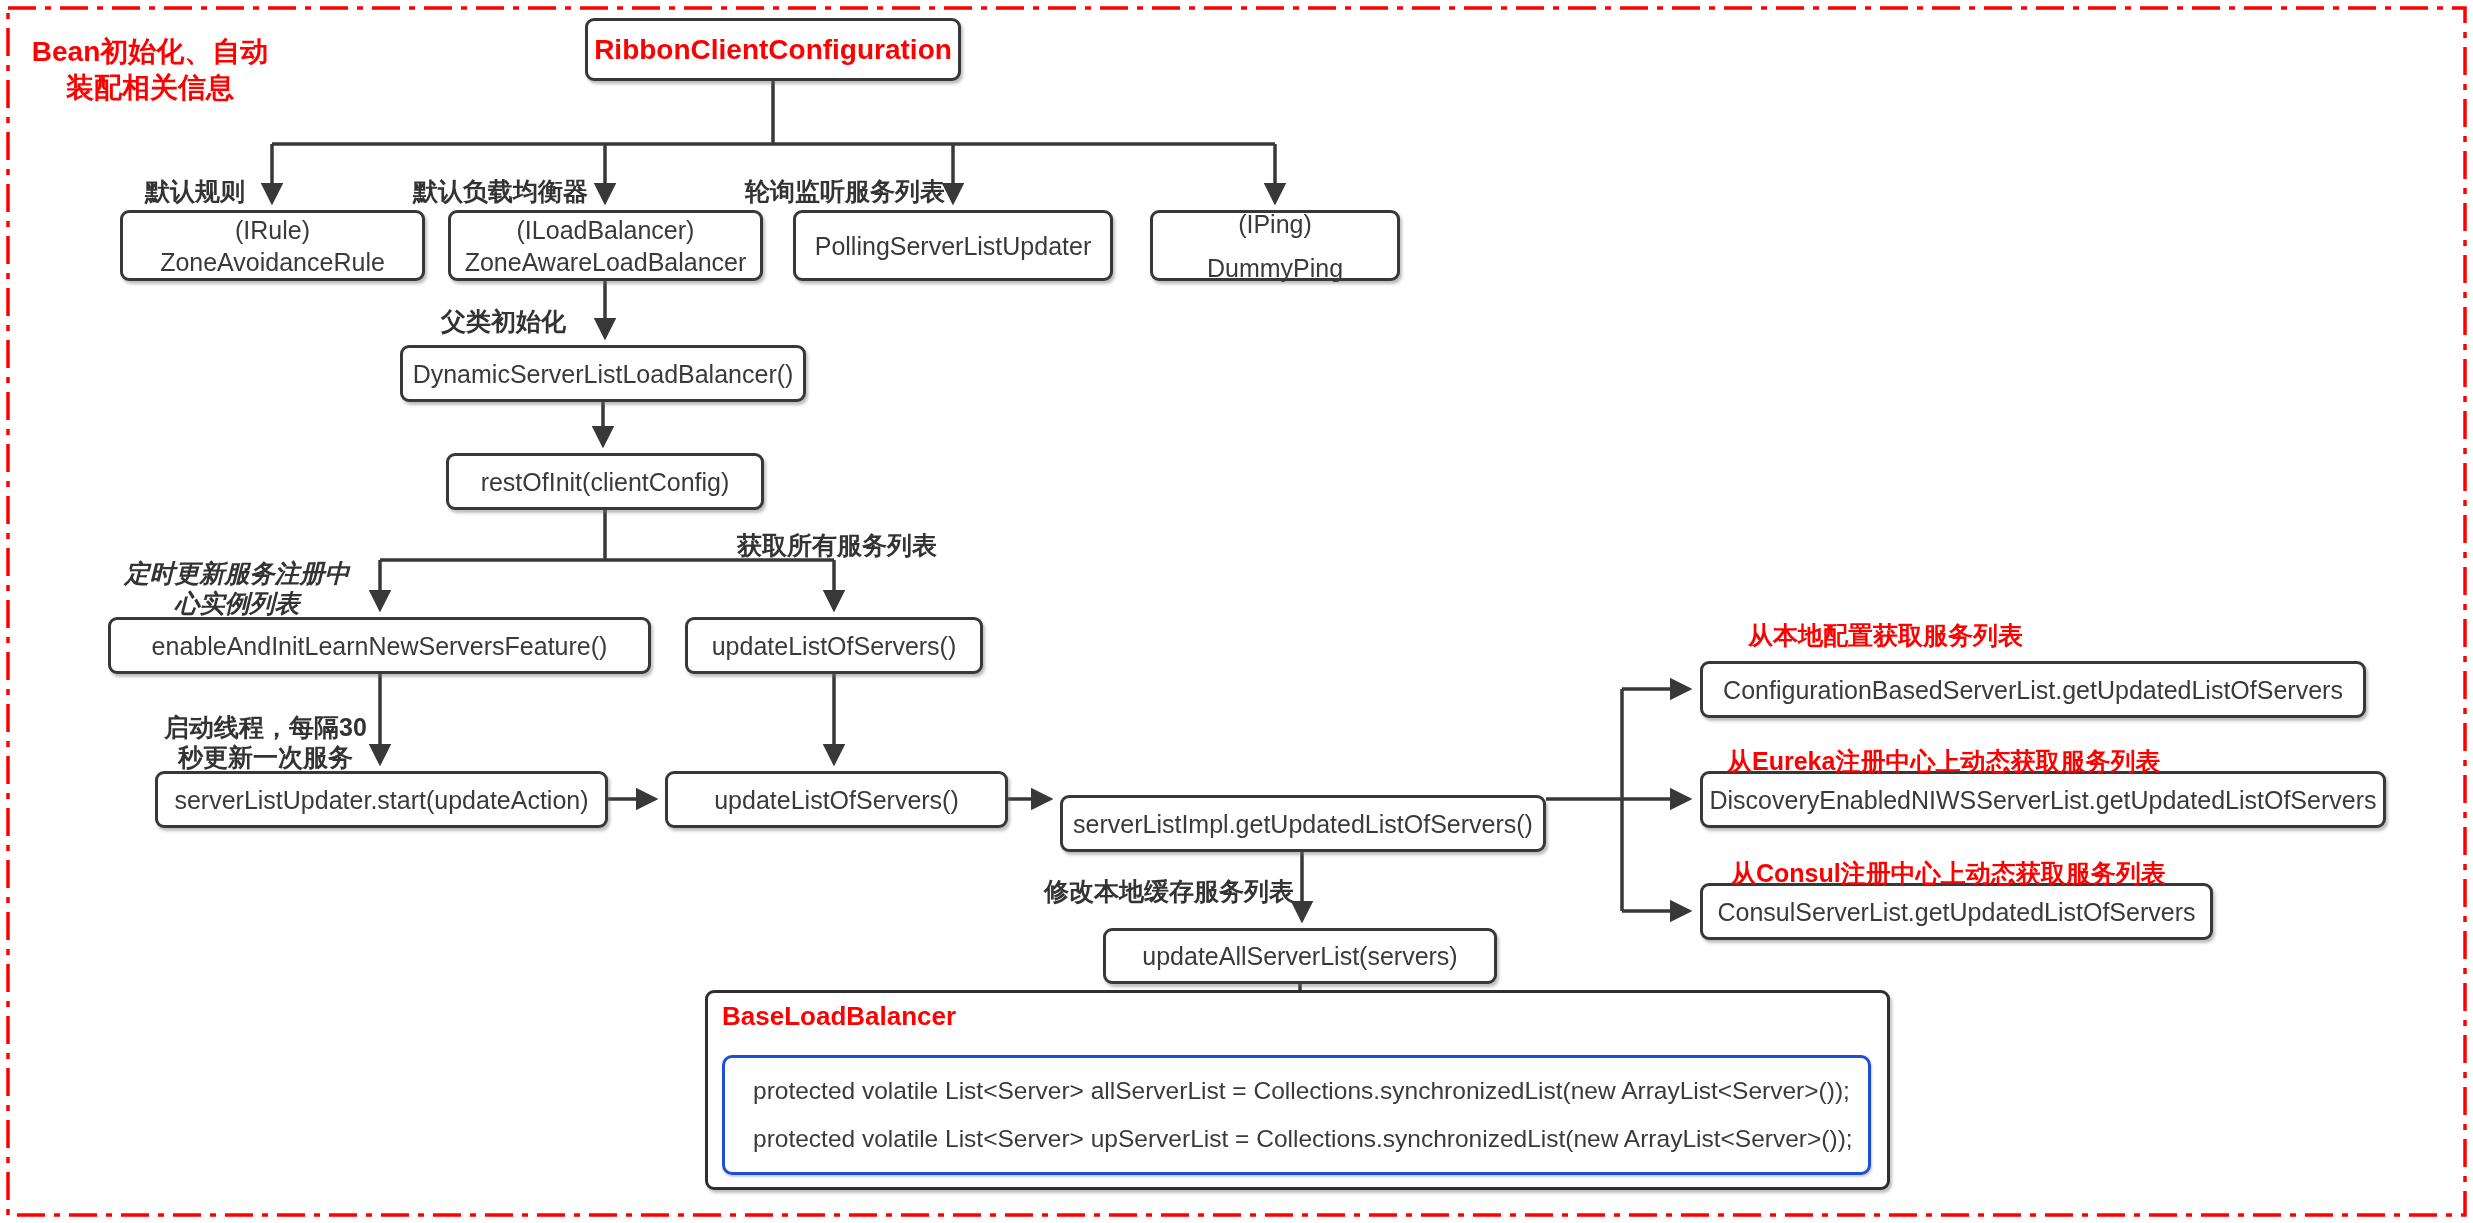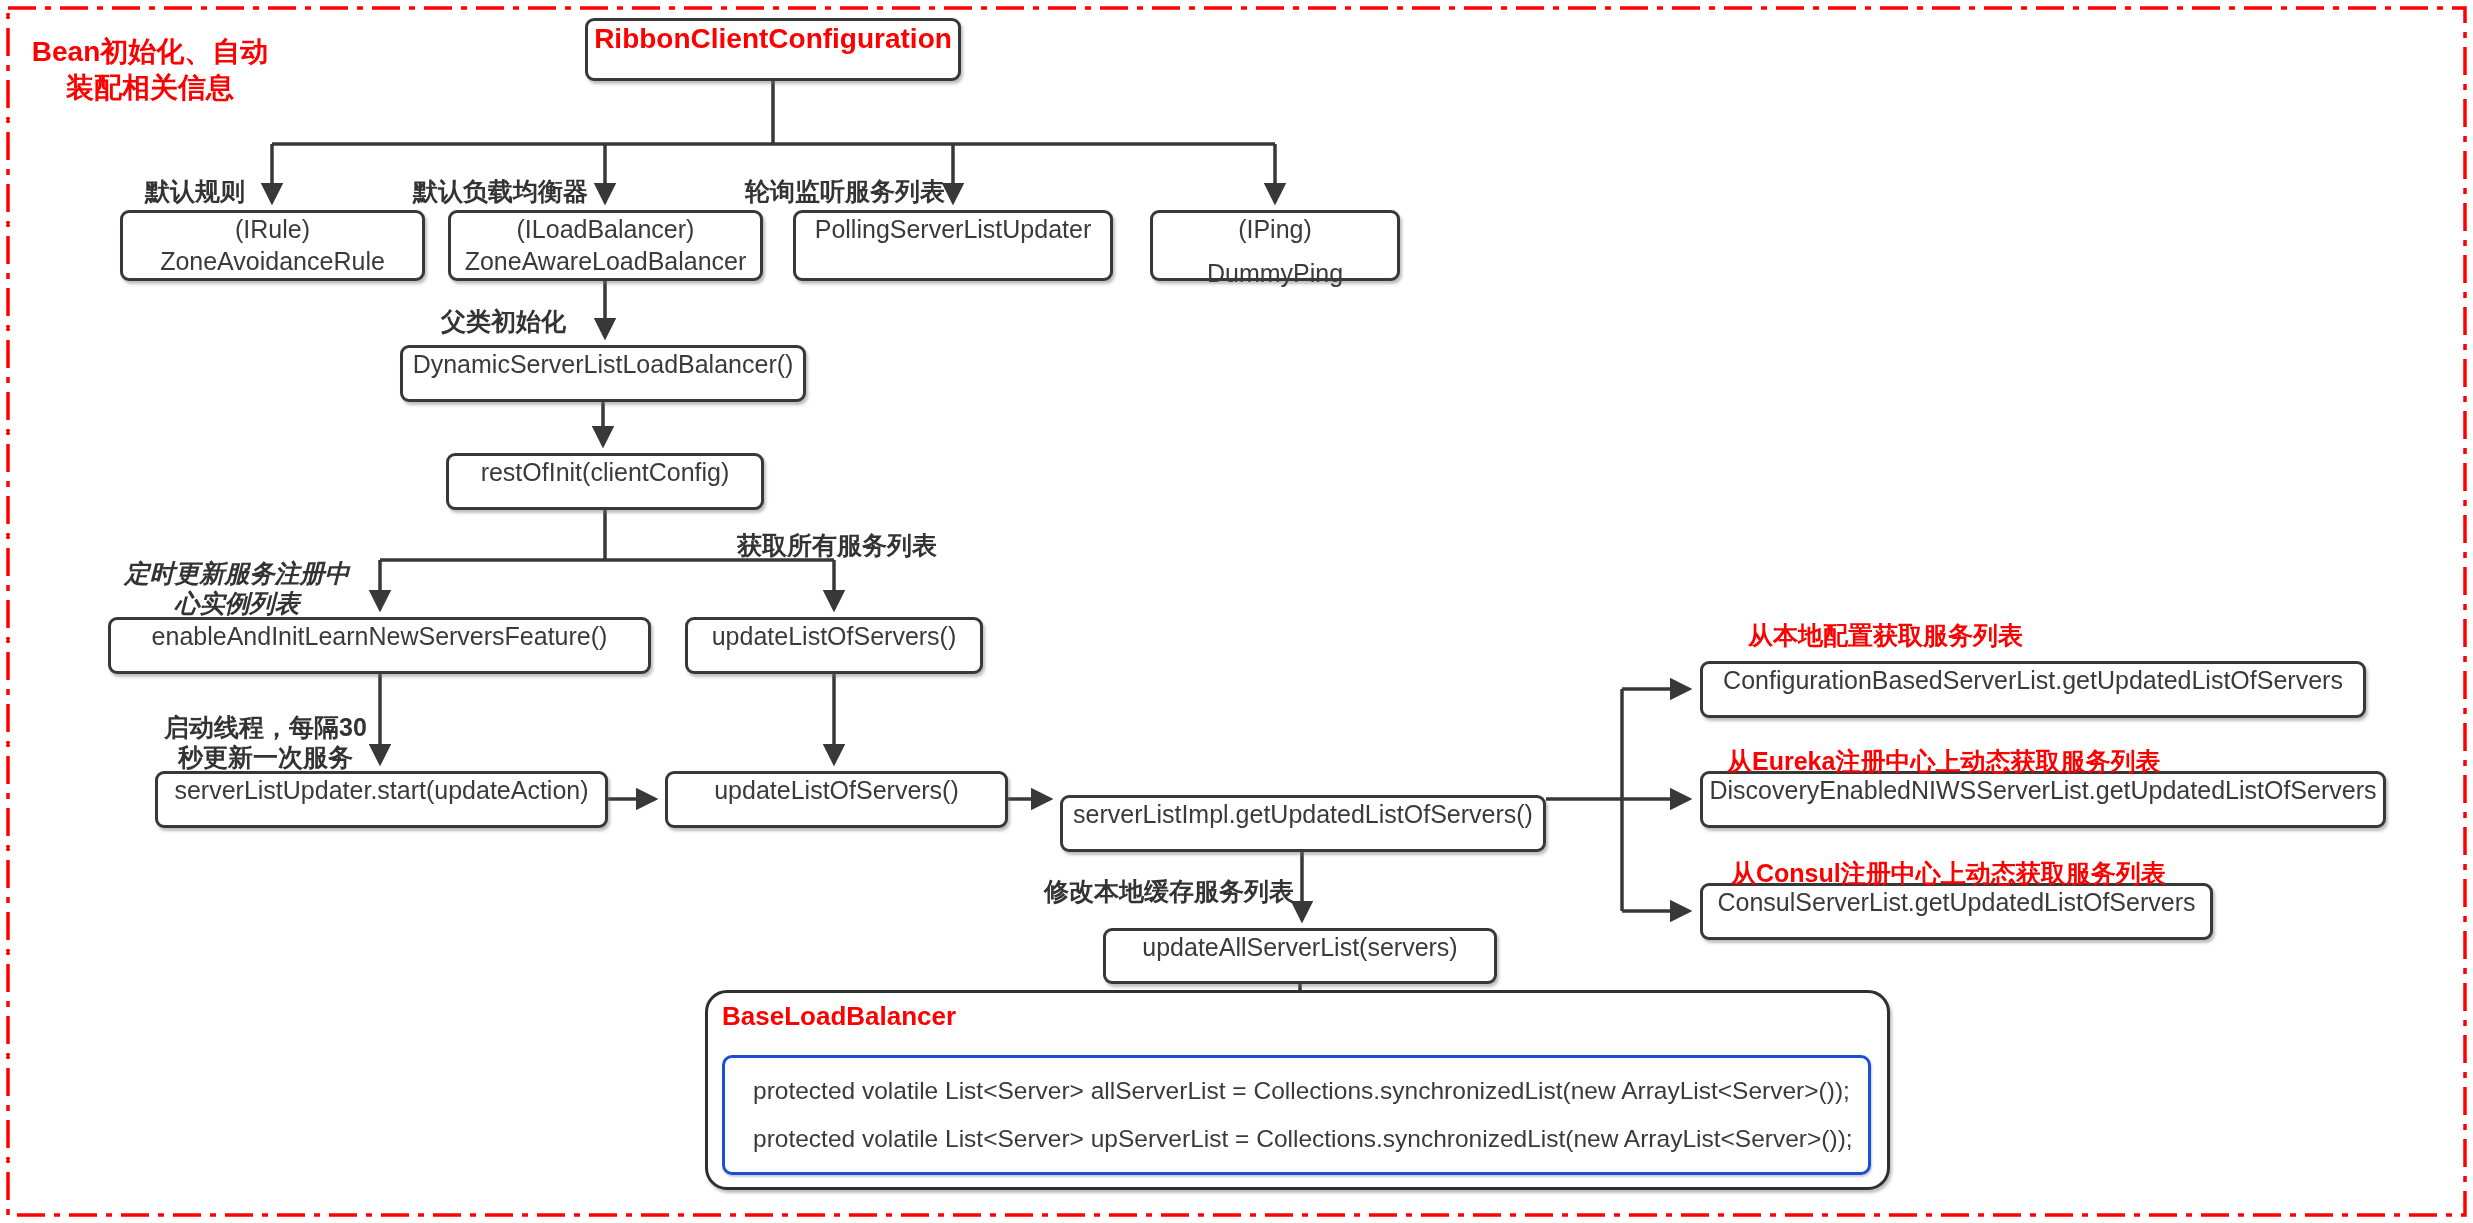--- a/index.html
+++ b/index.html
@@ -3,39 +3,39 @@
 <meta charset="utf-8">
 <style>
   html,body{margin:0;padding:0;background:#ffffff;}
   #stage{
     position:relative;width:2473px;height:1223px;background:#ffffff;
     font-family:"Liberation Sans","DejaVu Sans",sans-serif;overflow:hidden;padding-left:32px;
   }
   #wires{position:absolute;left:0;top:0;width:2473px;height:1223px;}
   .node{
     position:absolute;background:#ffffff;border:3px solid #383838;border-radius:9px;
-    display:flex;flex-direction:column;align-items:center;justify-content:flex-start;
+    display:flex;flex-direction:column;align-items:center;justify-content:center;
     font-size:25px;color:#3a3a3a;line-height:1.28;white-space:nowrap;
     box-shadow:2px 3px 3px rgba(110,110,110,.45);box-sizing:border-box;z-index:2;
   }
   .node .t{display:block;}
   .lab{
     position:absolute;font-weight:bold;color:#333333;font-size:25px;
     white-space:nowrap;z-index:3;line-height:30px;
   }
   .lab.center{text-align:center;white-space:normal;}
   .red{color:#fd0000;}
   .title-node{font-weight:bold;font-size:28px;color:#fd0000;}
   .note{
     position:absolute;left:28px;top:34px;width:244px;text-align:center;
     color:#fd0000;font-weight:bold;font-size:28px;line-height:36px;z-index:3;
   }
   .outer-panel{
     position:absolute;left:705px;top:990px;width:1185px;height:200px;
-    border:3px solid #2f2f2f;border-radius:22px;background:#ffffff;
+    border:3px solid #2f2f2f;border-radius:9px;background:#ffffff;
     box-shadow:2px 3px 3px rgba(110,110,110,.45);box-sizing:border-box;z-index:1;
   }
   .outer-title{
     position:absolute;left:14px;top:8px;color:#fd0000;font-weight:bold;font-size:26px;
   }
   .code-box{
     position:absolute;left:14px;top:62px;width:1149px;height:120px;
     border:3px solid #1d4ed8;border-radius:10px;background:#ffffff;
     box-sizing:border-box;display:flex;flex-direction:column;justify-content:space-evenly;
     padding-left:28px;box-shadow:1px 2px 2px rgba(110,110,110,.35);

